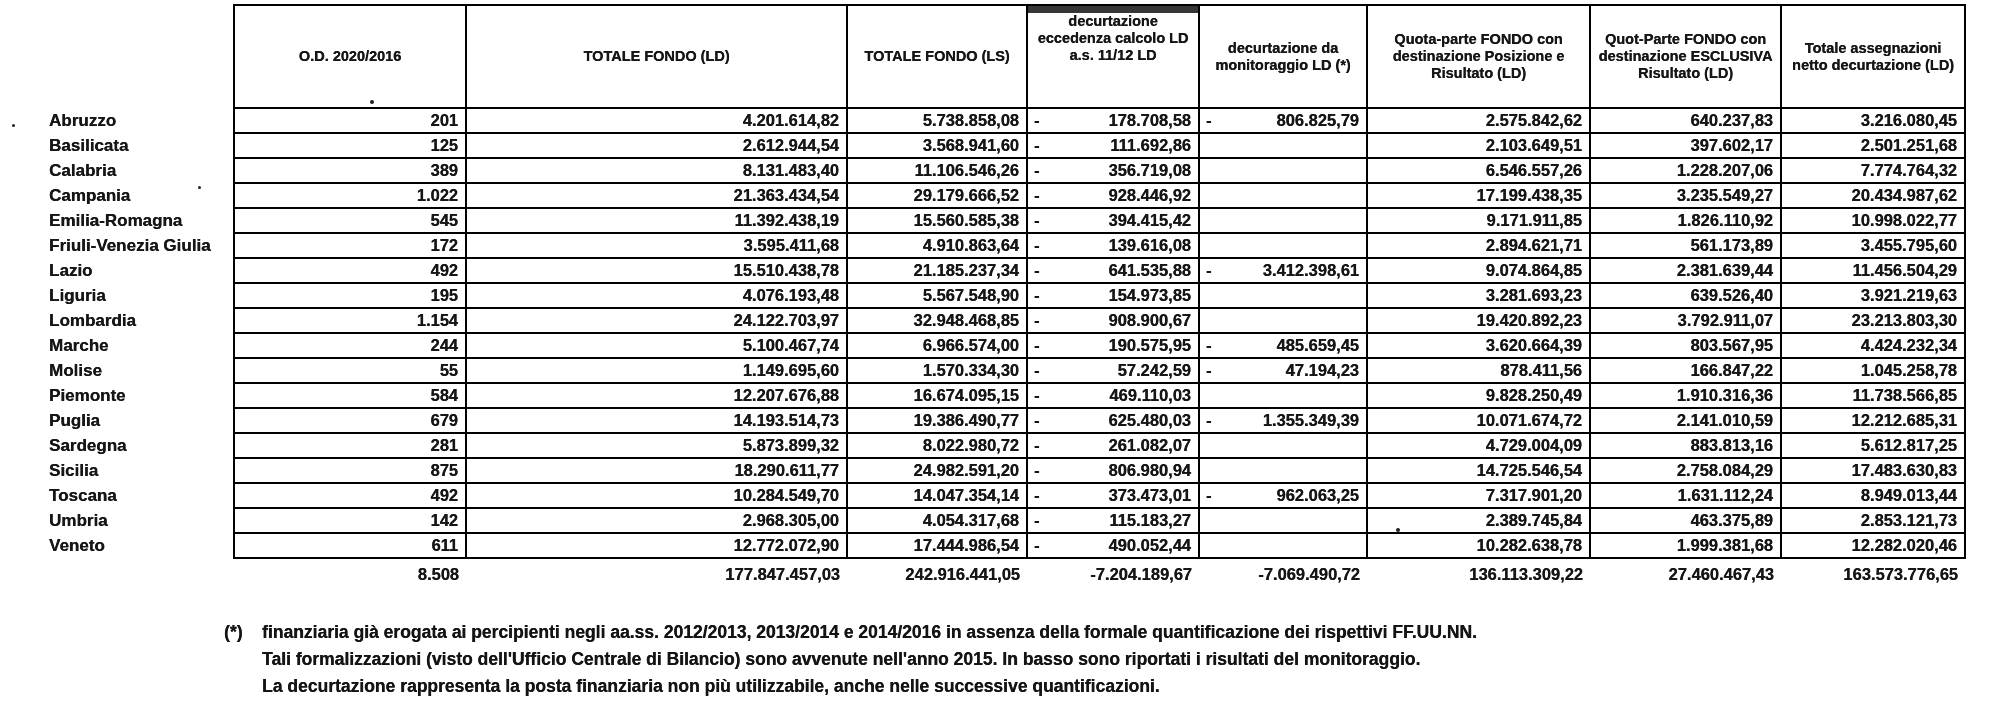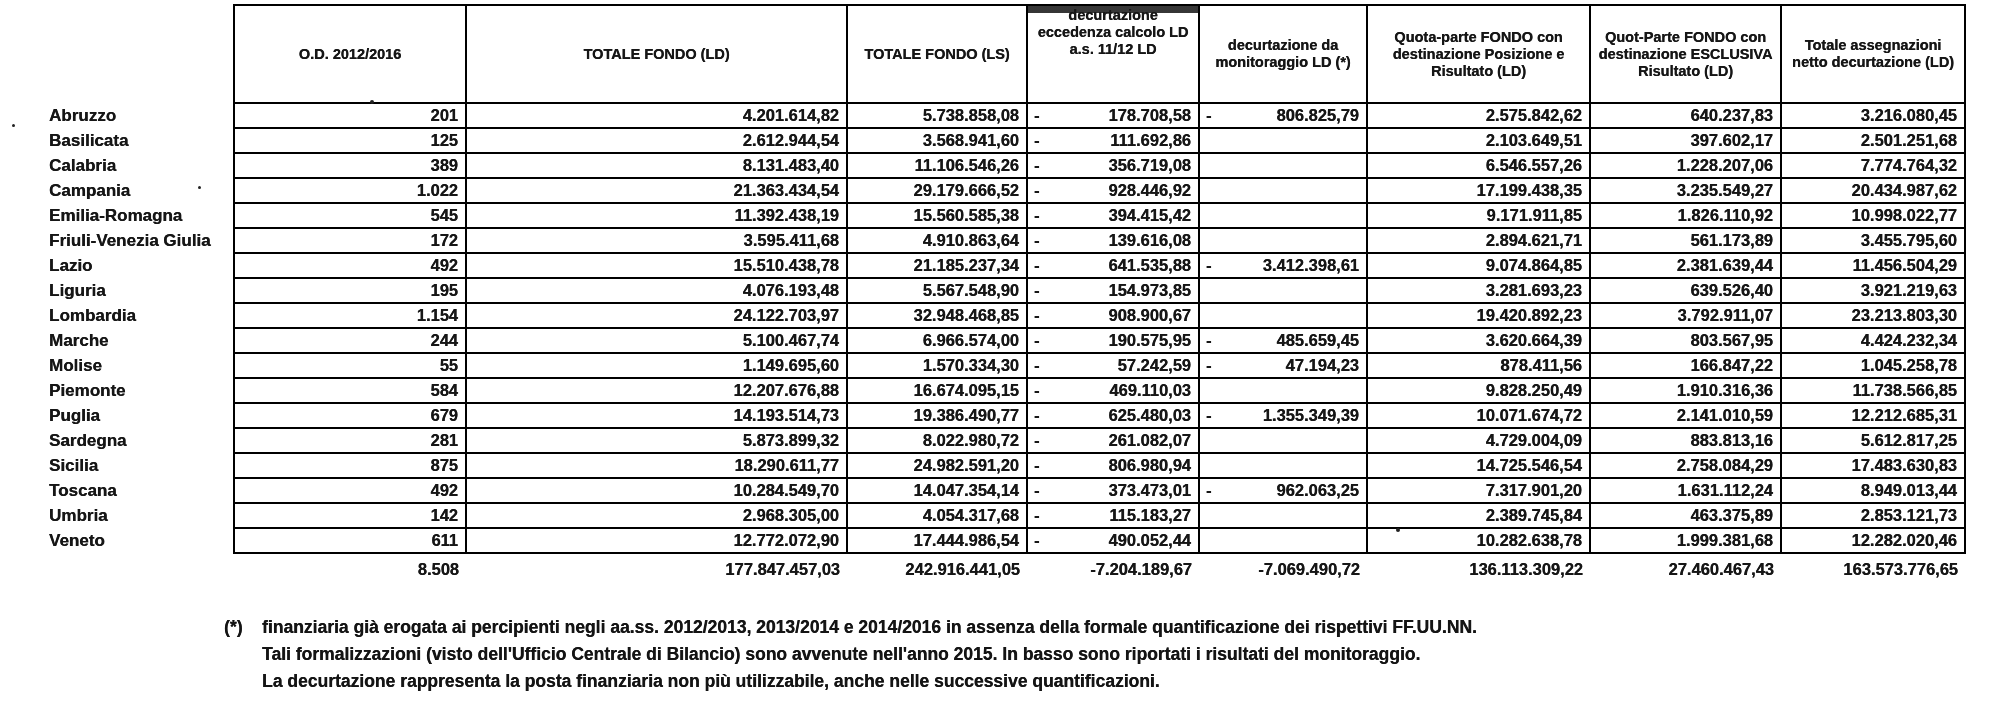--- a/index.html
+++ b/index.html
@@ -12,21 +12,21 @@
     border-collapse:collapse;table-layout:fixed;width:1923px;
     margin:4px 0 0 42px;
   }
   th{
     border:2px solid #000;font-weight:700;font-size:14.5px;line-height:17px;
     text-align:center;vertical-align:middle;padding:2px 3px;height:92px;
     text-shadow:0.3px 0 0 #222;
   }
   th.no-border{border:none;}
   th.smudge-top{
-    vertical-align:top;padding-top:1px;
+    vertical-align:top;padding-top:7px;
     background-image:linear-gradient(to bottom, rgba(10,10,10,0.82) 0px, rgba(10,10,10,0.82) 7px, rgba(10,10,10,0) 7px);
   }
   td{
     border:2px solid #000;font-size:16.5px;font-weight:700;height:23px;
     padding:0 7px;white-space:nowrap;text-shadow:0.3px 0 0 #222;
   }
   td.region{
     border:none;padding-right:9px;font-size:17px;
   }
   td.num{text-align:right;}
@@ -63,21 +63,21 @@
       <col style="width:180px">
         <col style="width:172px">
         <col style="width:168px">
       <col style="width:223px">
         <col style="width:191px">
         <col style="width:184px">
     </colgroup>
     <thead>
       <tr>
         <th class="no-border"></th>
-        <th>O.D. 2012/2016</th>
+        <th>O.D. 2020/2016</th>
         <th>TOTALE FONDO (LD)</th>
         <th>TOTALE FONDO (LS)</th>
         <th class="smudge-top">decurtazione eccedenza calcolo LD a.s. 11/12 LD</th>
         <th>decurtazione da monitoraggio LD (*)</th>
         <th>Quota-parte FONDO con destinazione Posizione e Risultato (LD)</th>
         <th>Quot-Parte FONDO con destinazione ESCLUSIVA Risultato (LD)</th>
         <th>Totale assegnazioni netto decurtazione (LD)</th>
       </tr>
     </thead>
     <tbody id="tbody">

